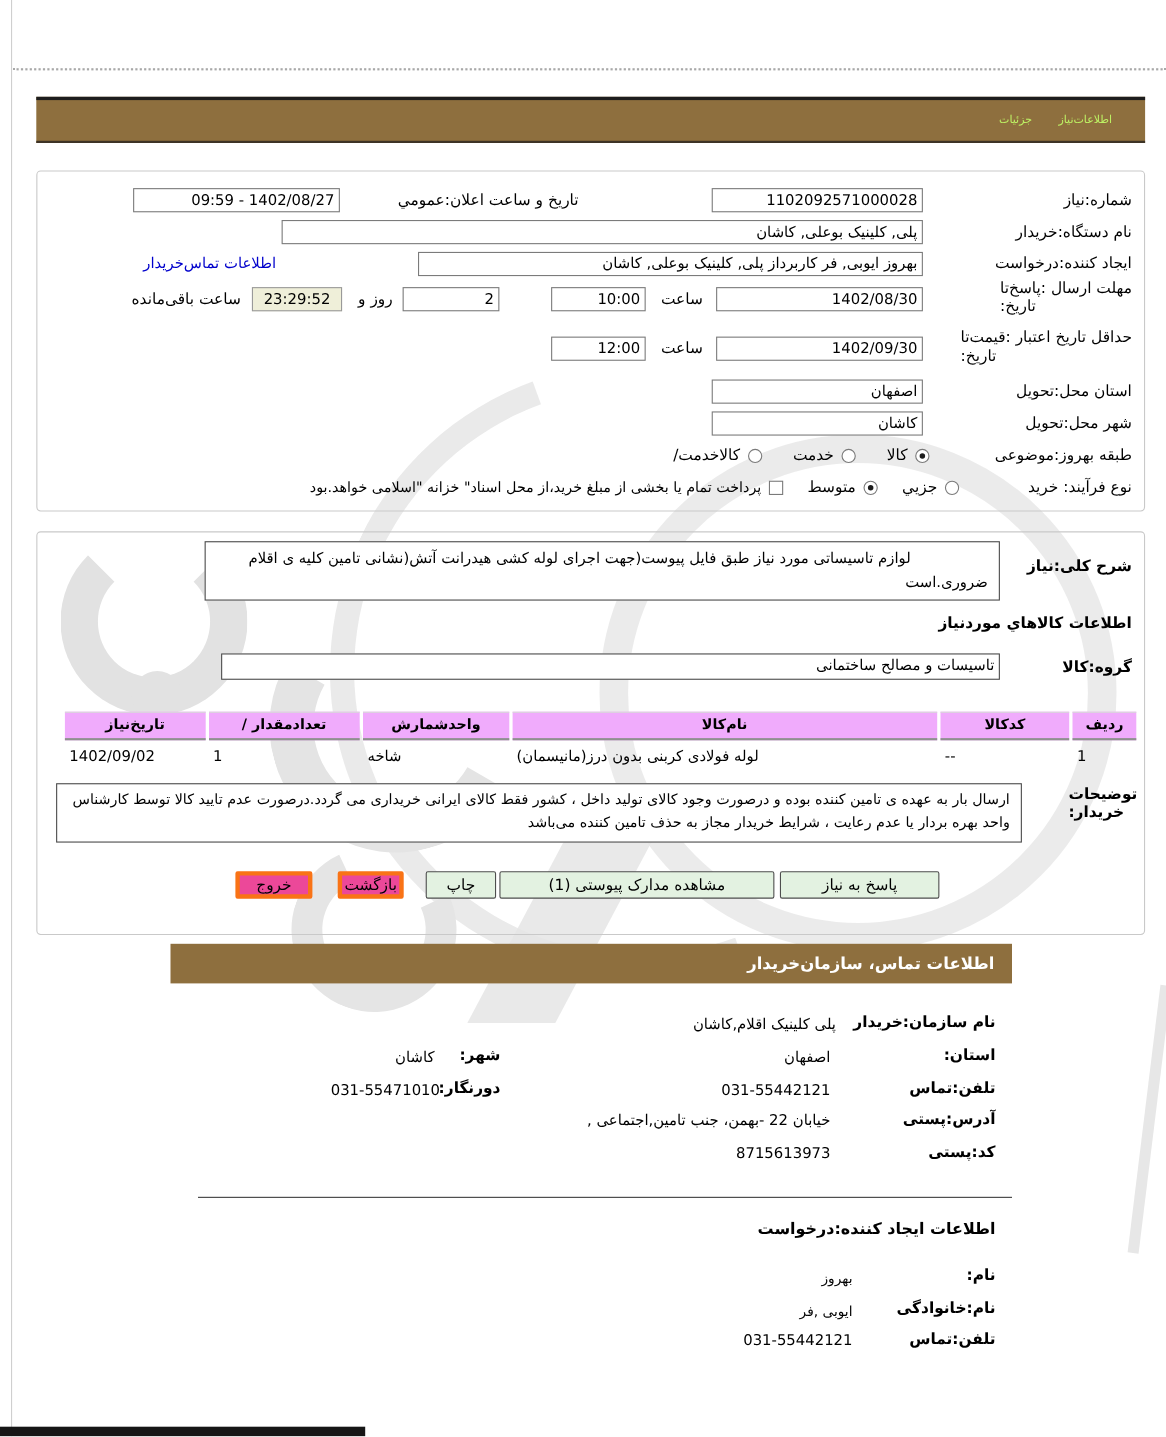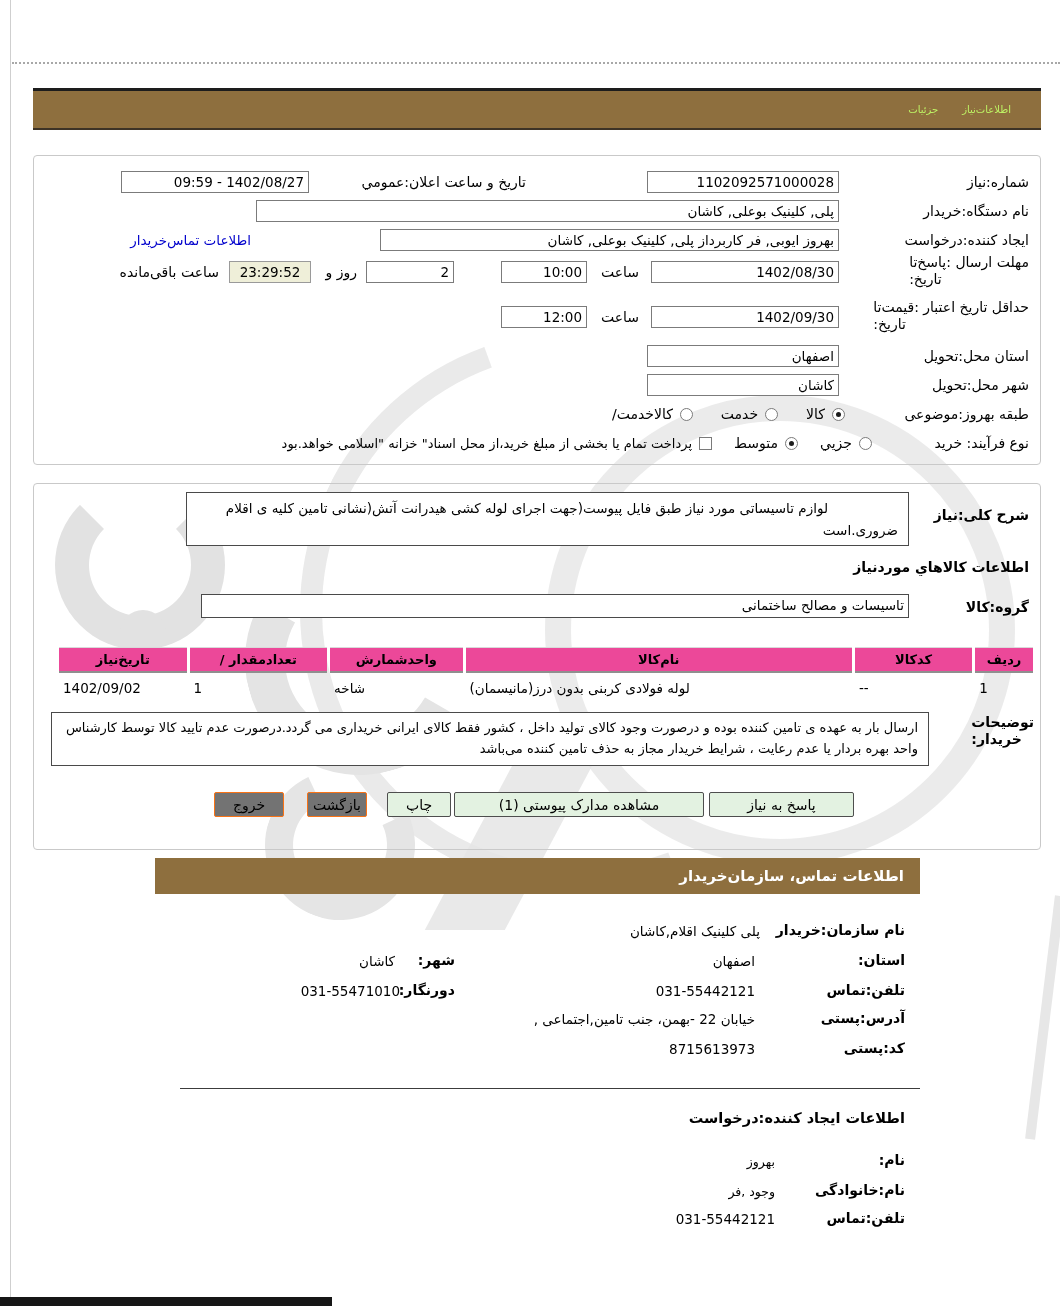--- a/index.html
+++ b/index.html
@@ -49,27 +49,27 @@
   .checkbox { width:13px; height:13px; border:1px solid #7a7a7a; background:#fff; flex:0 0 auto; }
   .opt-label { font-size:14px; white-space:nowrap; }
 
   
   .desc-box { position:absolute; border:1px solid #4a4a4a; background:#fff; font-size:13.5px; line-height:1.6; padding:5px 10px; text-align:right; }
   .desc-box.indent { text-indent:70px; }
 
   
   .table-wrap { position:absolute; left:22px; top:160px; width:980px; }
   table.goods { width:100%; border-collapse:separate; border-spacing:3px; direction:rtl; }
-  table.goods th { background:#ec4899; font-size:13px; font-weight:bold; height:26px; text-align:center; border-bottom:2px solid #8f8f8f; border-top:1px solid #d9d9d9; padding:0 4px; white-space:nowrap;margin-left:15px; }
+  table.goods th { background:#f0abfc; font-size:13px; font-weight:bold; height:26px; text-align:center; border-bottom:2px solid #8f8f8f; border-top:1px solid #d9d9d9; padding:0 4px; white-space:nowrap;margin-left:15px; }
   table.goods td { font-size:13.5px; height:24px; text-align:left; padding:0 4px; white-space:nowrap; }
 
   
   .btn { position:absolute; height:25px; display:flex; align-items:center; justify-content:center; font-size:14px; cursor:pointer; white-space:nowrap; border-radius:2px; }
   .btn-green { background:#e3f2e1; border:1px solid #4e4e4e; }
-  .btn-pink { background:#737373; border:1px solid #f97316; }
+  .btn-pink { background:#ec4899; border:4px solid #f97316; }
 
   
   .fld-lbl { position:absolute; font-size:14px; font-weight:bold; white-space:nowrap; }
   .fld-val { position:absolute; font-size:13.5px; white-space:nowrap; }
   .rule { position:absolute; left:180px; top:1088px; width:740px; border-top:1px solid #3c3c3c; }
 </style>
 </head>
 <body>
 
 <div class="page">
@@ -235,18 +235,18 @@
   <span class="fld-val num" style="right:305px; top:1041px;">8715613973</span>
 
   <div class="rule"></div>
 
   <span class="fld-lbl" style="right:155px; top:1110px; font-size:14.5px;">اطلاعات ایجاد کننده:درخواست</span>
 
   <span class="fld-lbl" style="right:155px; top:1152px;">نام:</span>
   <span class="fld-val" style="right:285px; top:1154px; font-size:12.5px;">بهروز</span>
 
   <span class="fld-lbl" style="right:155px; top:1182px;">نام:خانوادگی</span>
-  <span class="fld-val" style="right:285px; top:1184px; font-size:12.5px;">وجود ,فر</span>
+  <span class="fld-val" style="right:285px; top:1184px; font-size:12.5px;">ایوبی ,فر</span>
 
   <span class="fld-lbl" style="right:155px; top:1210px;">تلفن:تماس</span>
   <span class="fld-val num" style="right:285px; top:1211px;">031-55442121</span>
 
 </div>
 
 </body></html>

